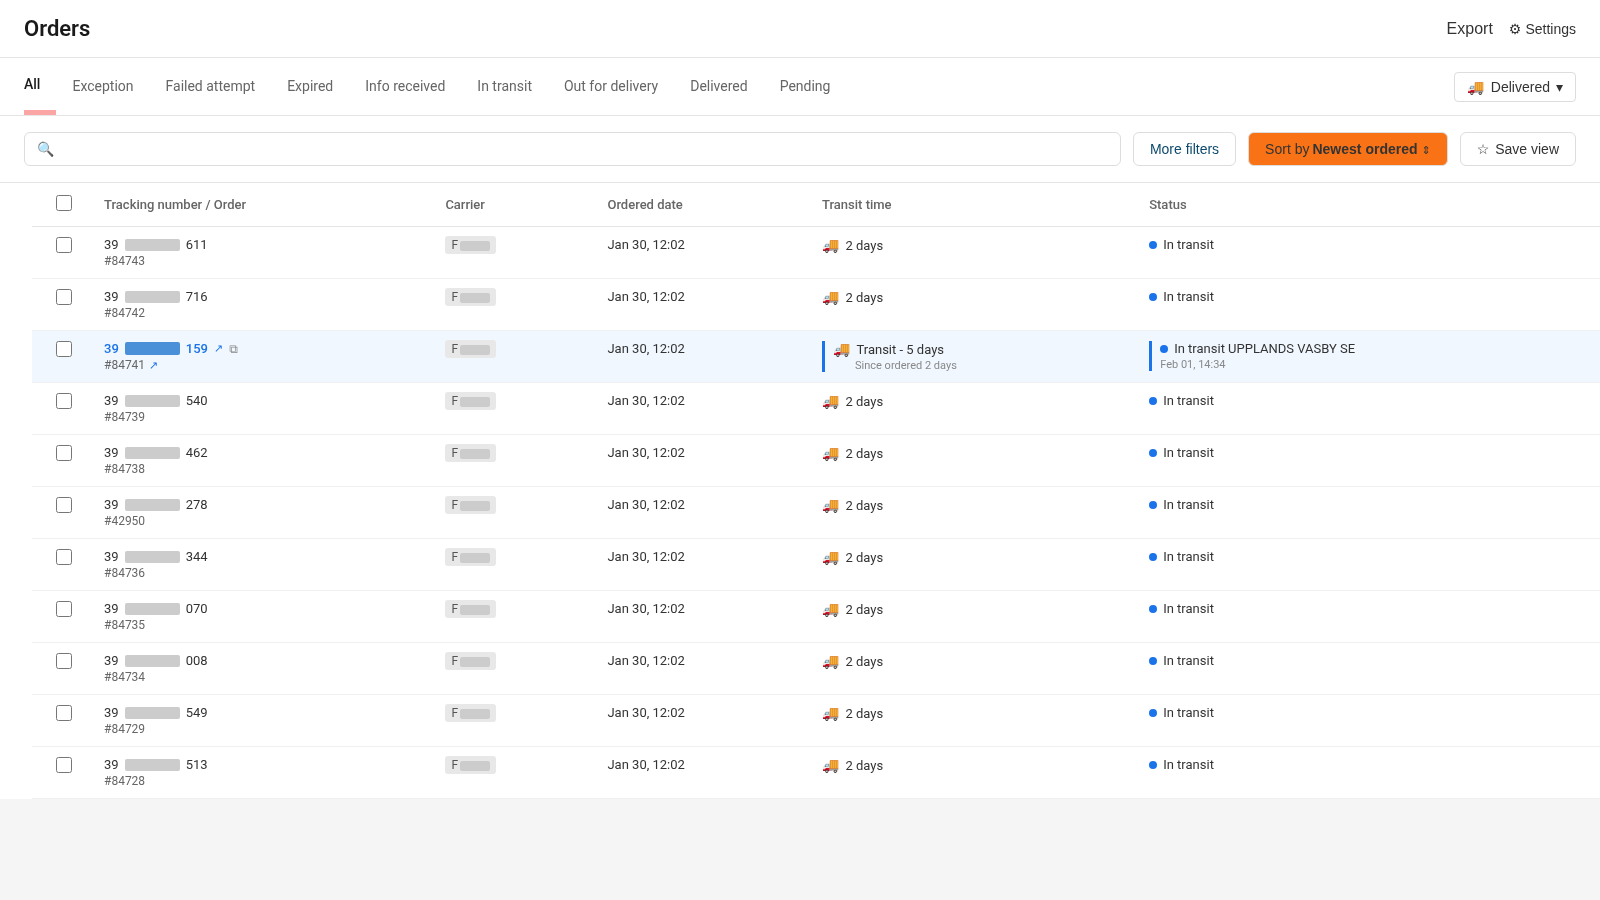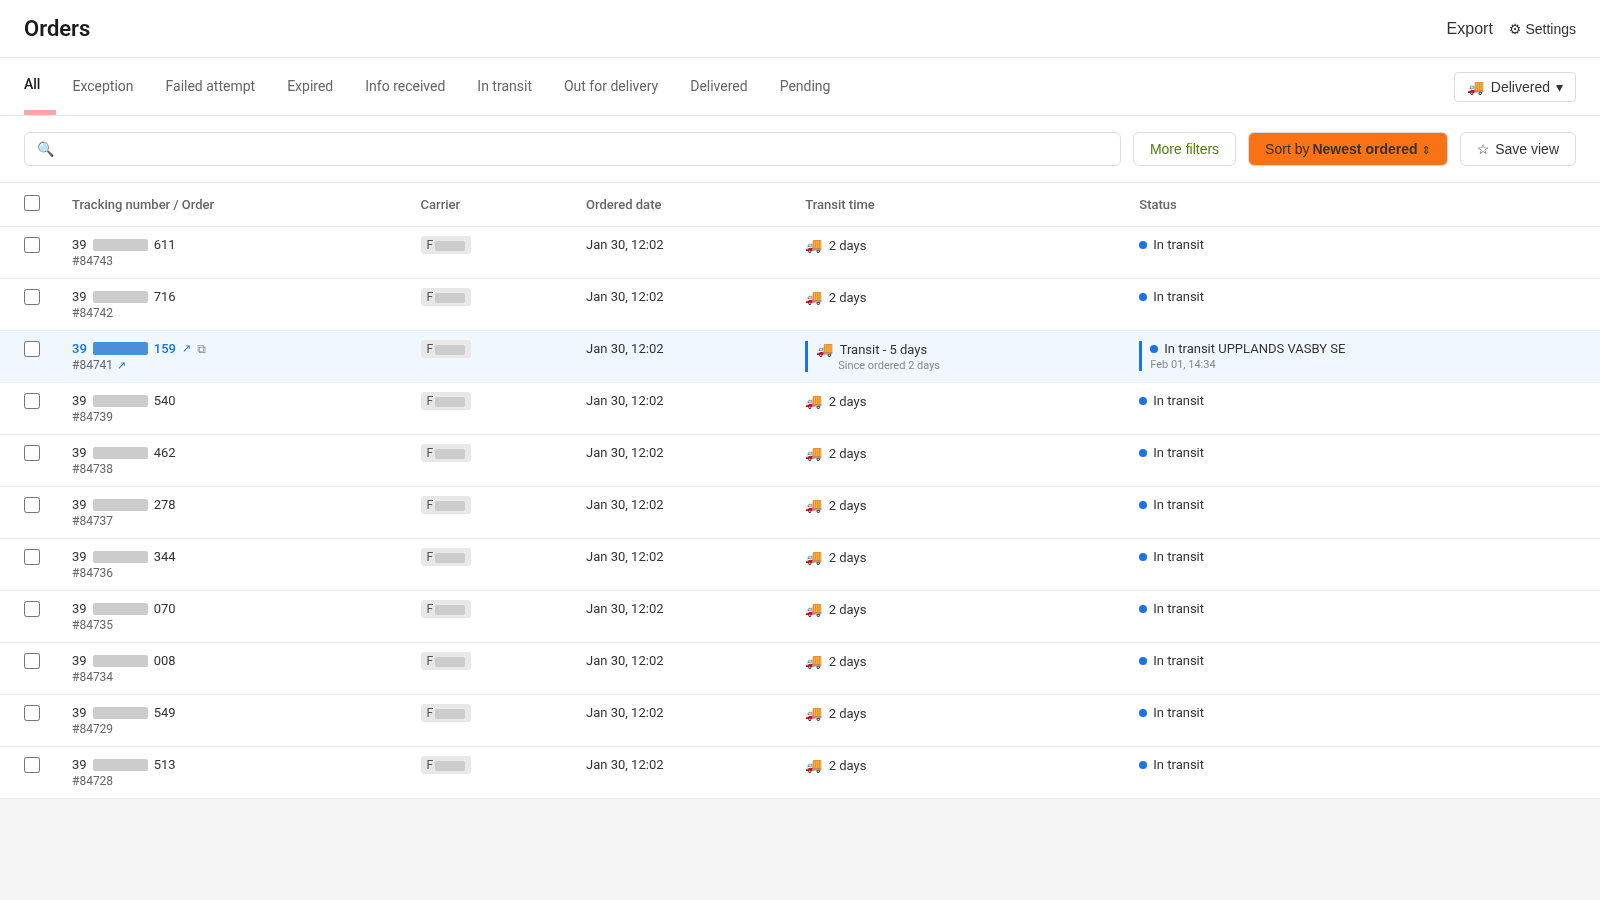--- a/index.html
+++ b/index.html
@@ -50,32 +50,32 @@
     }
     .search-box {
       flex: 1; display: flex; align-items: center; gap: 8px;
       border: 1px solid #ddd; border-radius: 6px; padding: 8px 12px;
       background: #fff;
     }
     .search-icon { color: #999; font-size: 14px; }
     .search-input { border: none; outline: none; font-size: 14px; color: #666; width: 100%; background: transparent; }
     .filter-btn {
       border: 1px solid #ddd; border-radius: 6px; padding: 8px 16px;
-      background: #fff; cursor: pointer; font-size: 14px; color: #4d7c0f; white-space: nowrap;
+      background: #fff; cursor: pointer; font-size: 14px; color: #0c4a6e; white-space: nowrap;
     }
     .sort-btn {
       border: 1px solid #ddd; border-radius: 6px; padding: 8px 16px;
       background: #f97316; cursor: pointer; font-size: 14px; color: #333; white-space: nowrap;
     }
     .save-view-btn {
       border: 1px solid #ddd; border-radius: 6px; padding: 8px 16px;
       background: #fff; cursor: pointer; font-size: 14px; color: #333; display: flex; align-items: center; gap: 6px; white-space: nowrap;
     }
 
-    .table-container { background: #fff; }
+    .table-container { background: #fff; padding-left: 32px; }
     table { width: 100%; border-collapse: collapse; }
     thead tr { border-bottom: 1px solid #e5e5e5; }
     thead th {
       padding: 12px 16px; text-align: left; font-size: 13px; color: #666;
       font-weight: 500; white-space: nowrap;
     }
     thead th:first-child { padding-left: 24px; width: 40px; }
     tbody tr { border-bottom: 1px solid #f0f0f0; }
     tbody tr.highlighted { background: #f0f7ff; }
     tbody td { padding: 10px 16px; font-size: 13px; color: #333; vertical-align: top; }
@@ -318,21 +318,21 @@
       </div>
             </td>
           </tr>
           <tr>
             <td><input type="checkbox" class="checkbox" style=""></td>
             <td>
       <div class="tracking-cell">
         <div class="tracking-num">
           39<span class="redacted" style="width:55px;"></span>278
         </div>
-        <div class="order-num">#84737</div>
+        <div class="order-num">#42950</div>
       </div>
             </td>
             <td><span class="carrier-badge">F<span class="redacted" style="width:30px;display:inline-block;margin-left:2px;height:10px;"></span></span></td>
             <td>Jan 30, 12:02</td>
             <td>
       <div class="transit-main">
         <span style="color:#888;font-size:14px;">🚚</span>
         <span>2 days</span>
       </div>
             </td>

